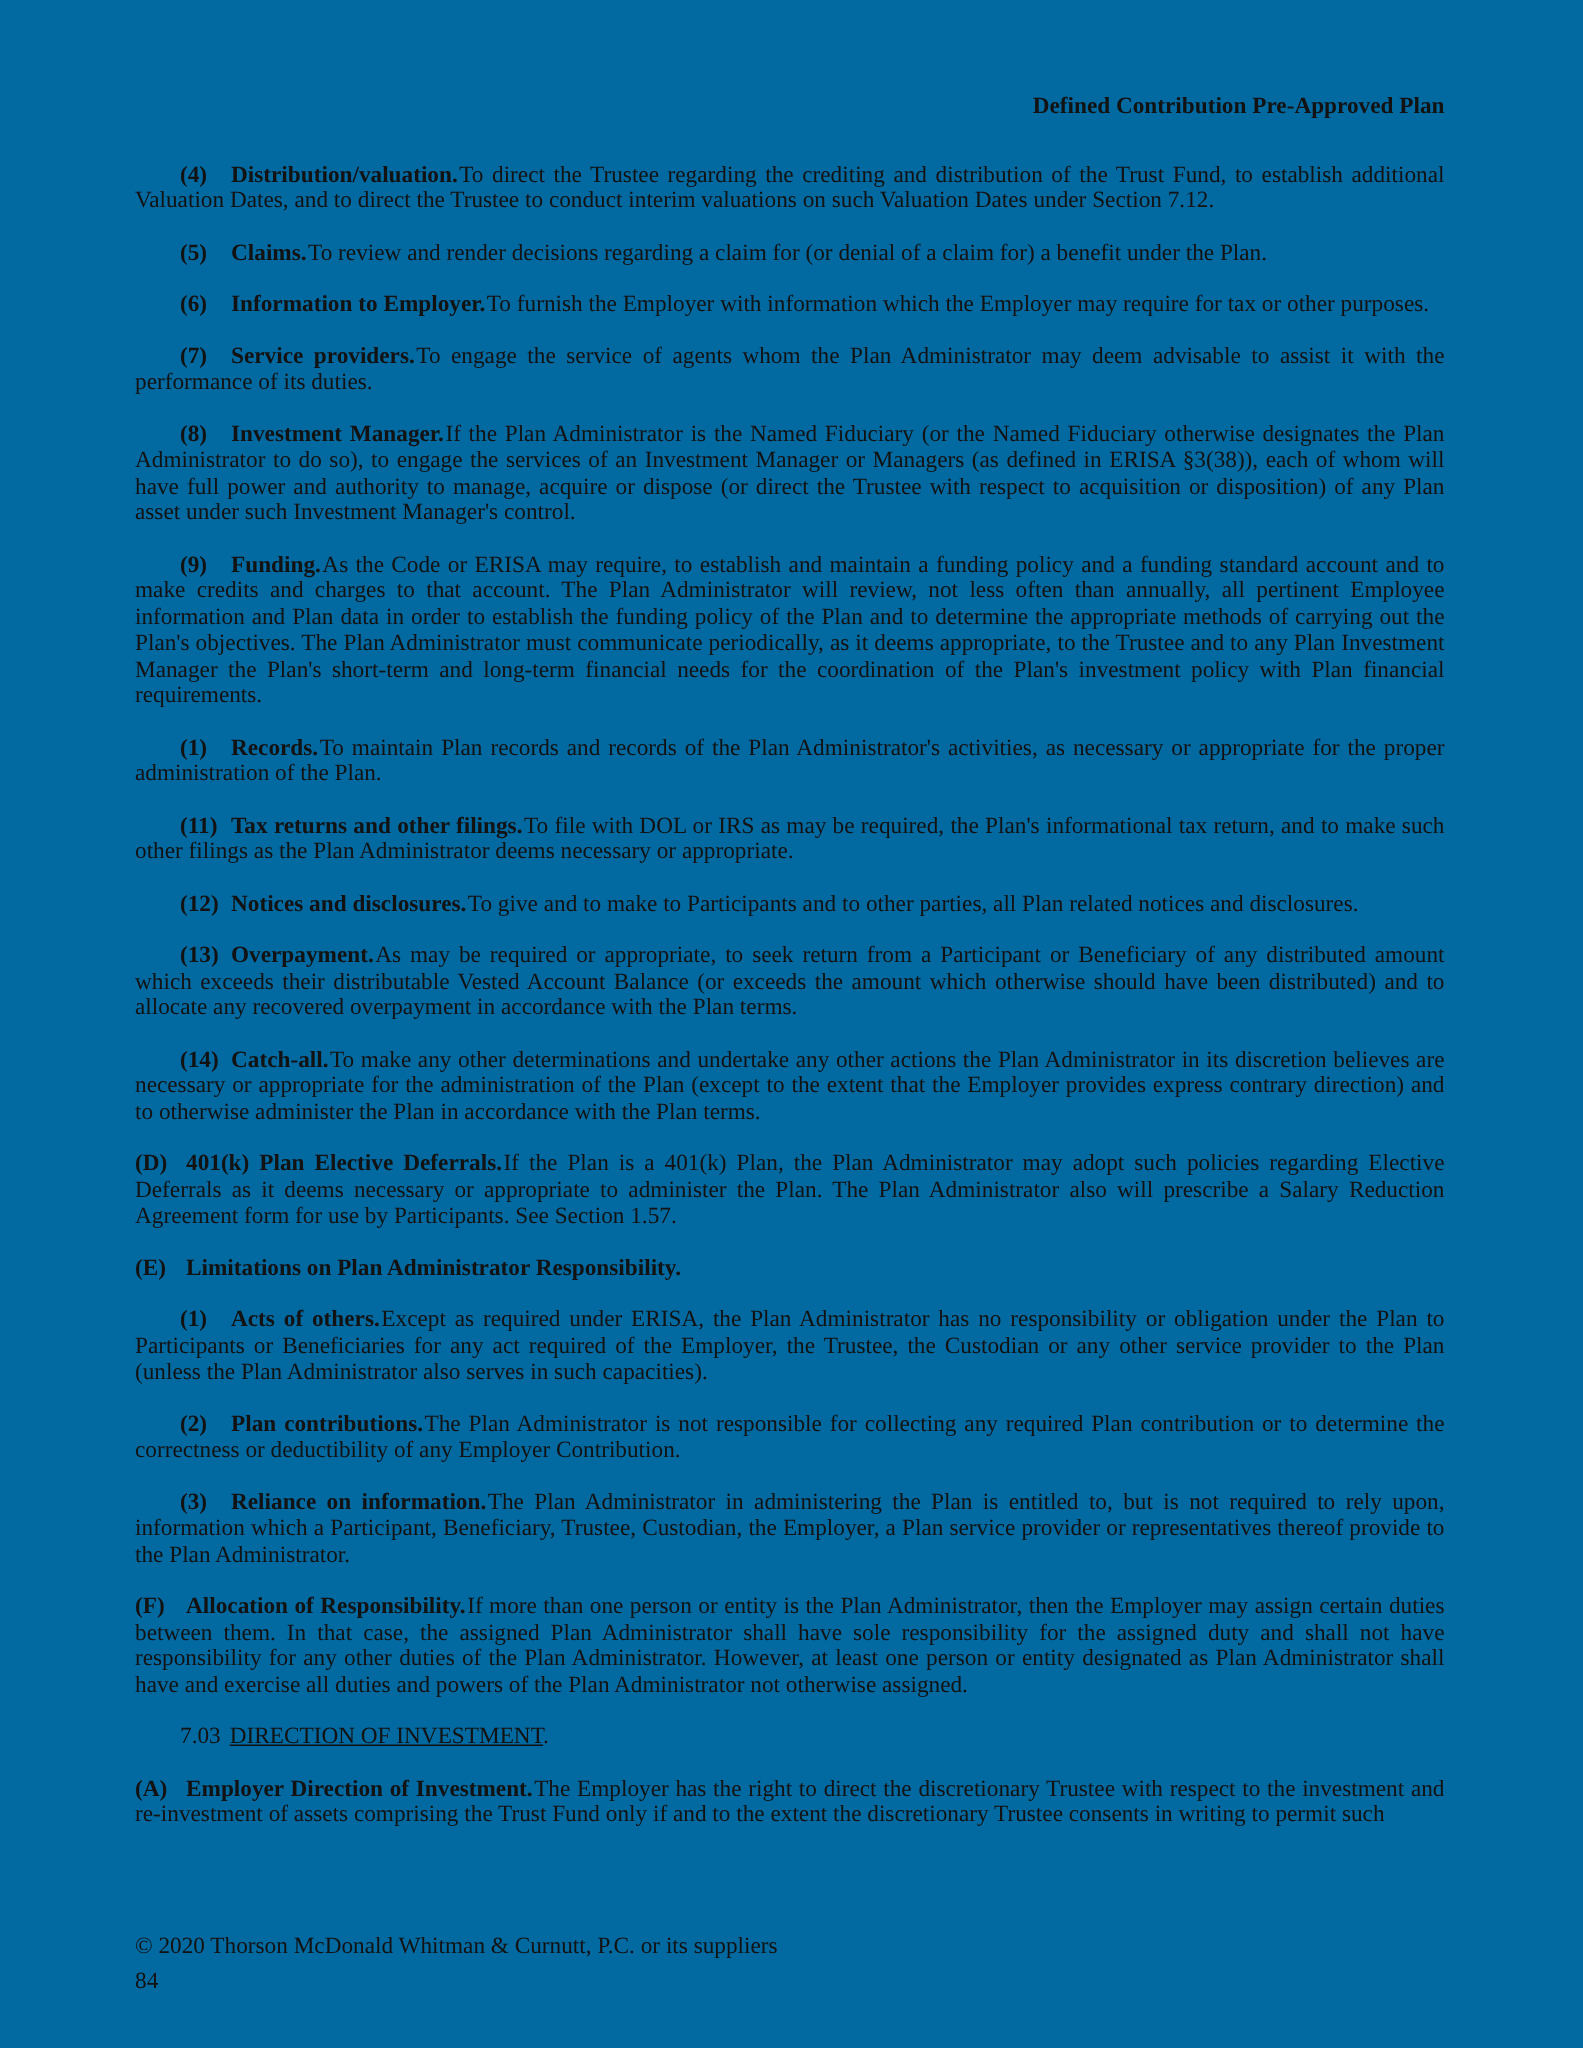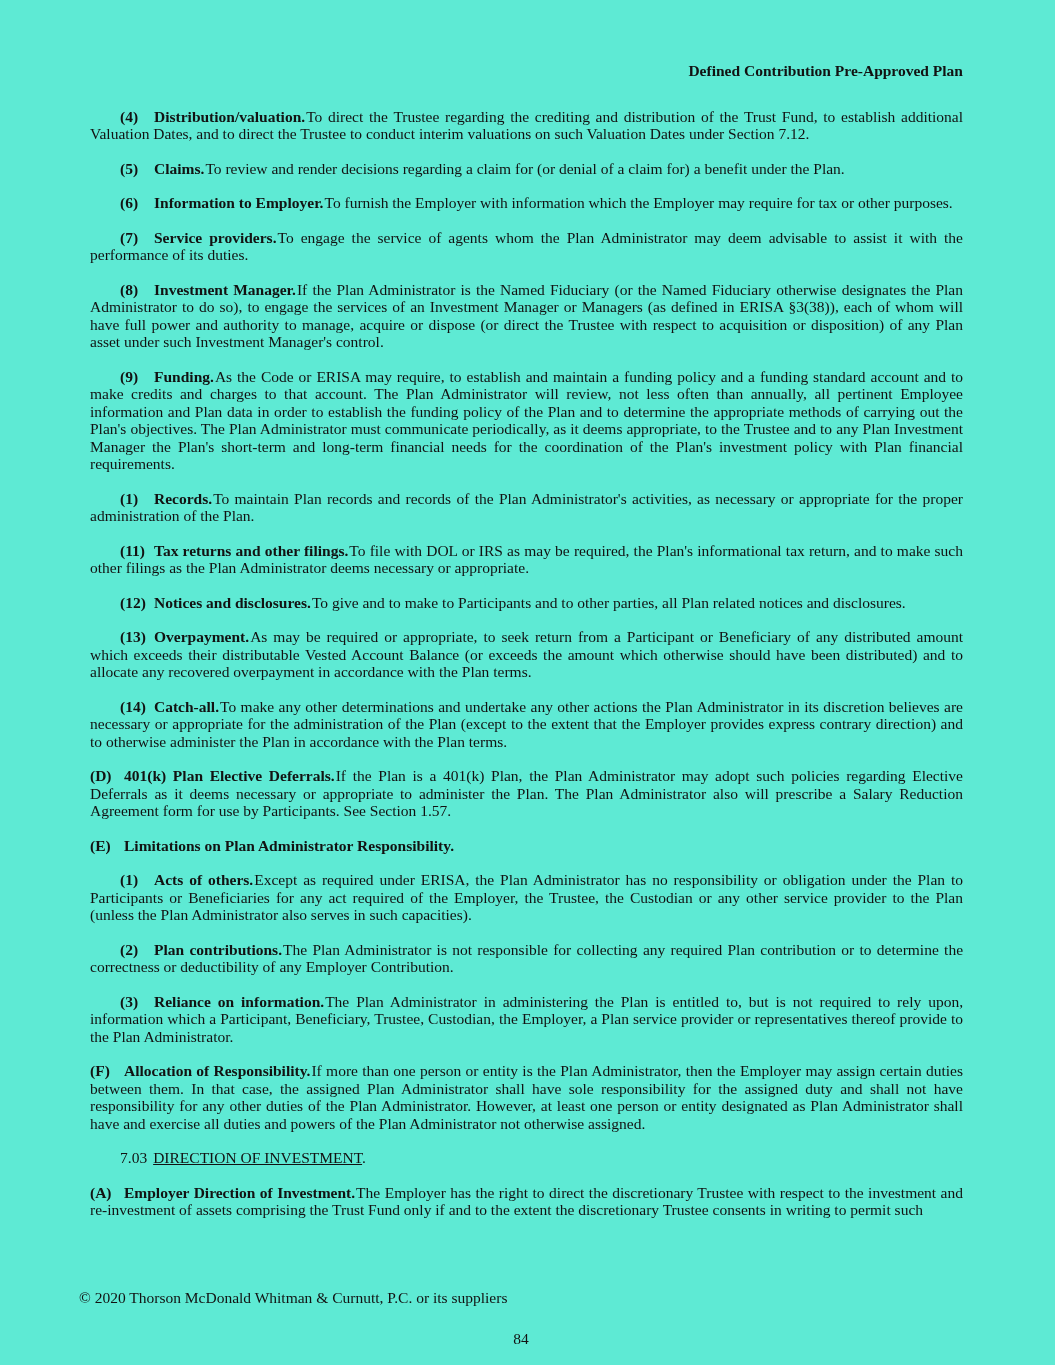--- a/index.html
+++ b/index.html
@@ -1,21 +1,21 @@
 <!DOCTYPE html>
 <html><head>
 <meta charset="utf-8">
 <style>
   html, body { margin: 0; padding: 0; background: #e8e8e8; }
   .page {
     position: relative;
     width: 1055px;
     height: 1365px;
     margin: 0 auto;
-    background: #5eead4;
+    background: #0369a1;
     color: #121212;
     font-family: "Liberation Serif", serif;
     font-size: 15.5px;
     line-height: 17.5px;
     box-sizing: border-box;
     padding: 62px 92px 0 90px;
   }
   .header-title {
     text-align: right;
     font-weight: bold;
@@ -32,26 +32,26 @@
     width: 34px;
     font-weight: bold;
     text-indent: 0;
   }
   .plabel { font-weight: bold; }
   .ptext  { margin-left: 1px; }
   .section-num { margin-right: 6px; }
   .section-title { text-decoration: underline; }
   .footer {
     position: absolute;
-    left: 79px;
+    left: 90px;
     right: 92px;
     top: 1289px;
   }
   .copyright { text-align: left; }
-  .pagenum   { text-align: center; margin-top: 23px; }
+  .pagenum   { margin-top: 5px; }
 </style>
 </head>
 <body>
 
 <div class="page">
 
   <div class="header-title">Defined Contribution Pre-Approved Plan</div>
 
   <p class="para indent">
     <span class="pnum">(4)</span><span class="plabel">Distribution/valuation.</span><span class="ptext">To direct the Trustee regarding the crediting and distribution of the Trust Fund, to establish additional Valuation Dates, and to direct the Trustee to conduct interim valuations on such Valuation Dates under Section 7.12.</span>

